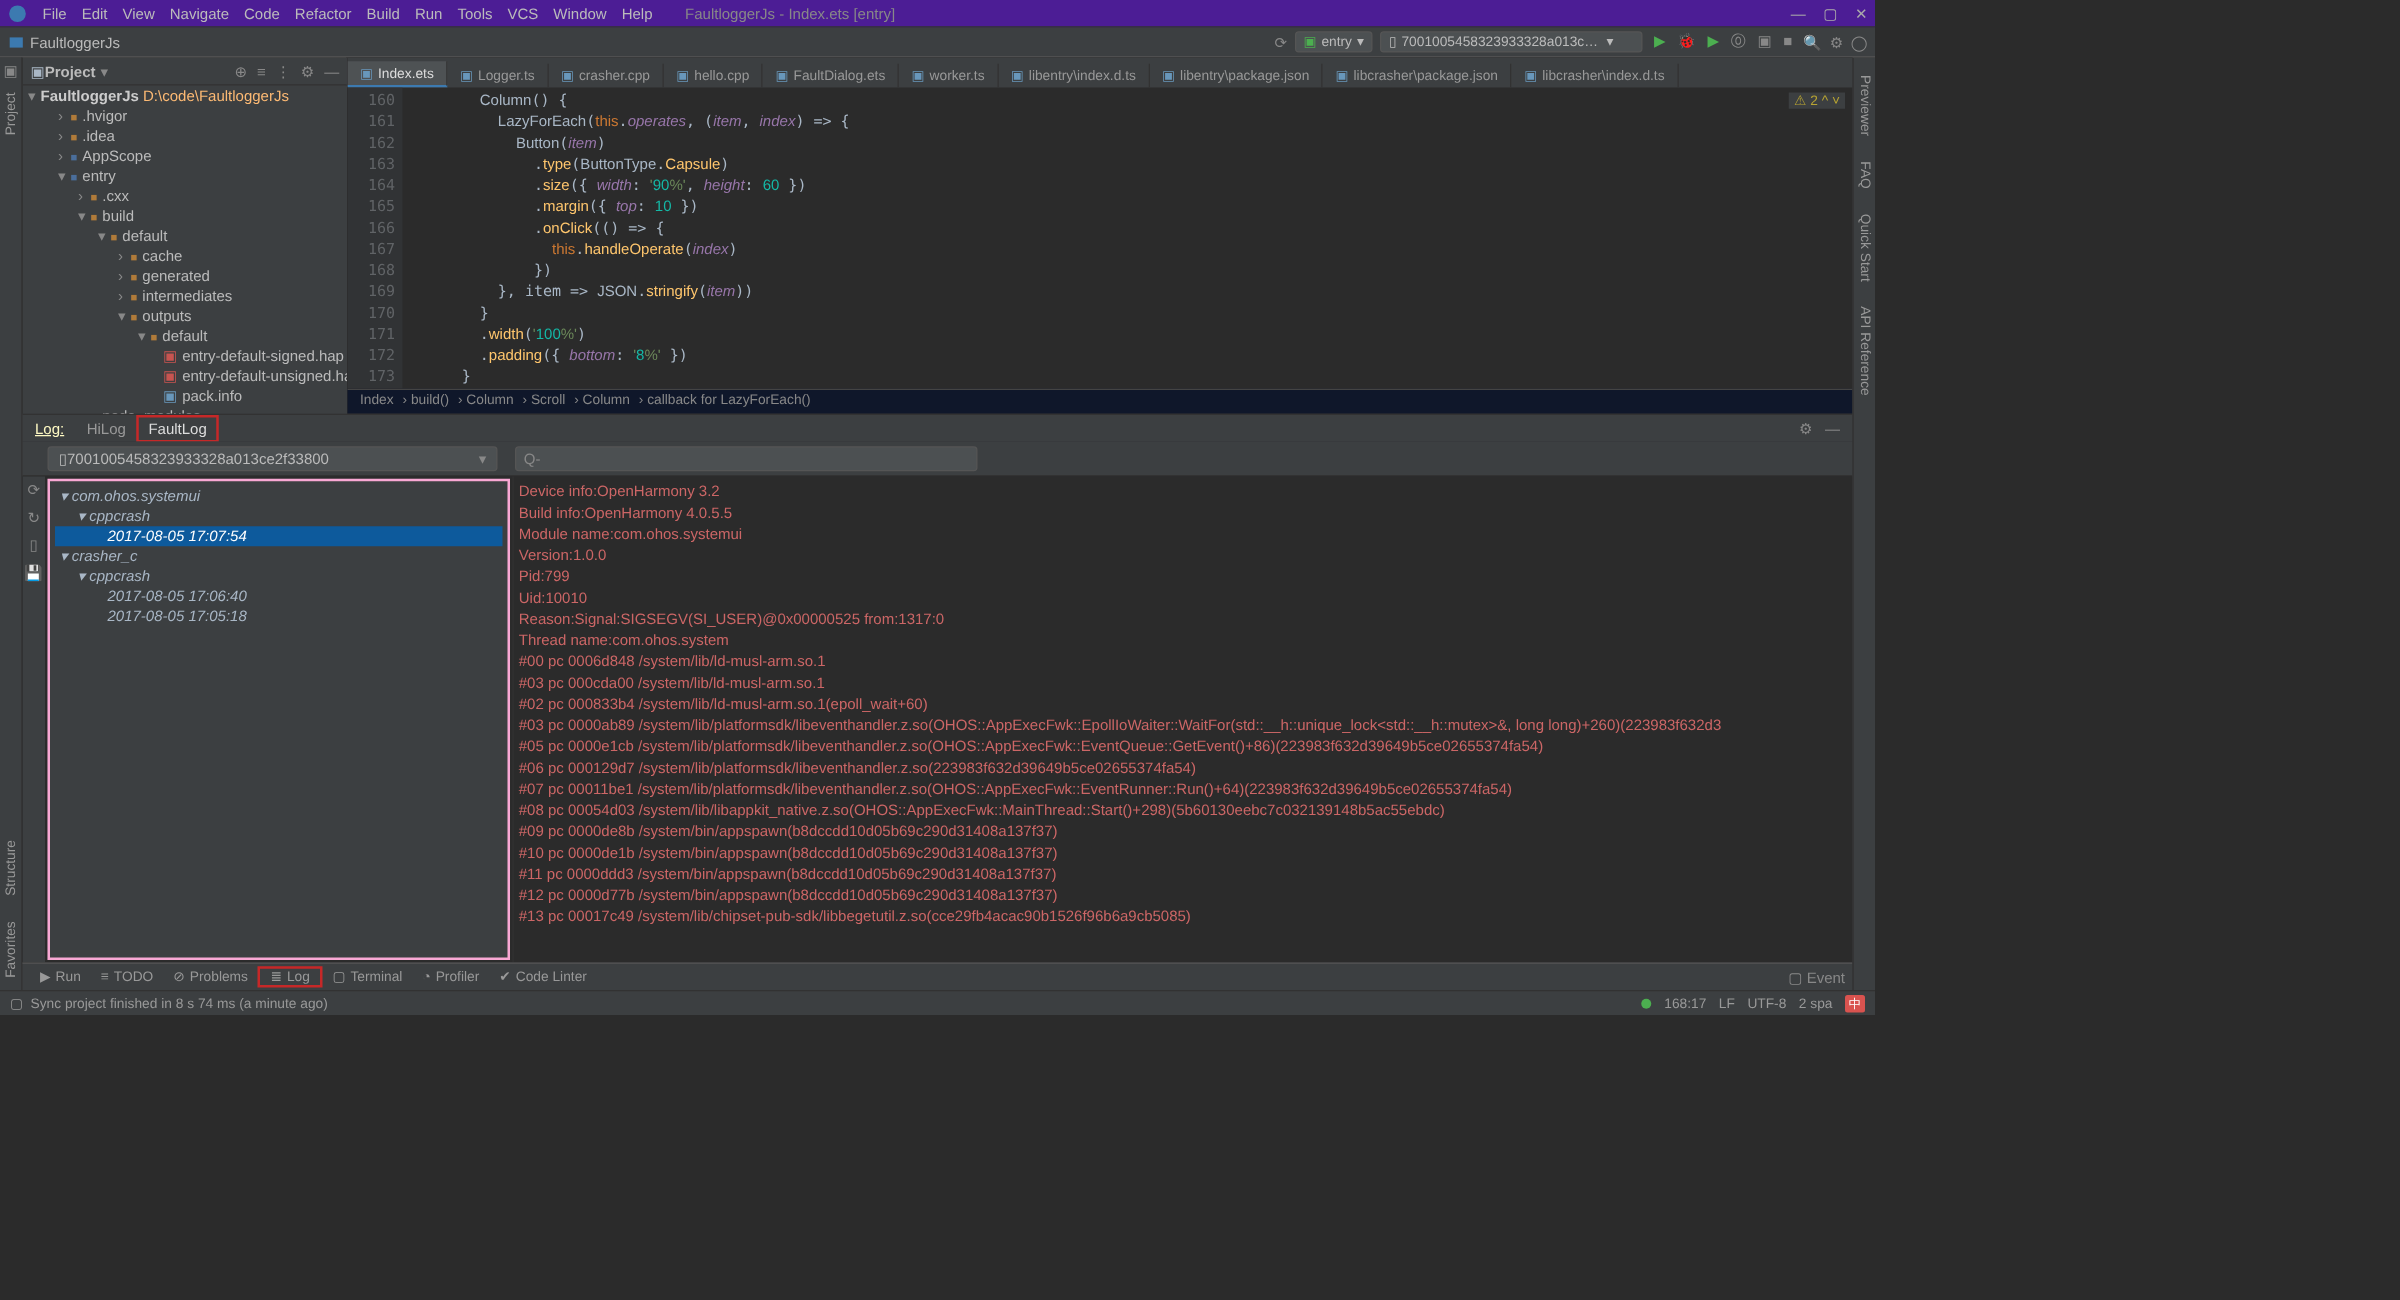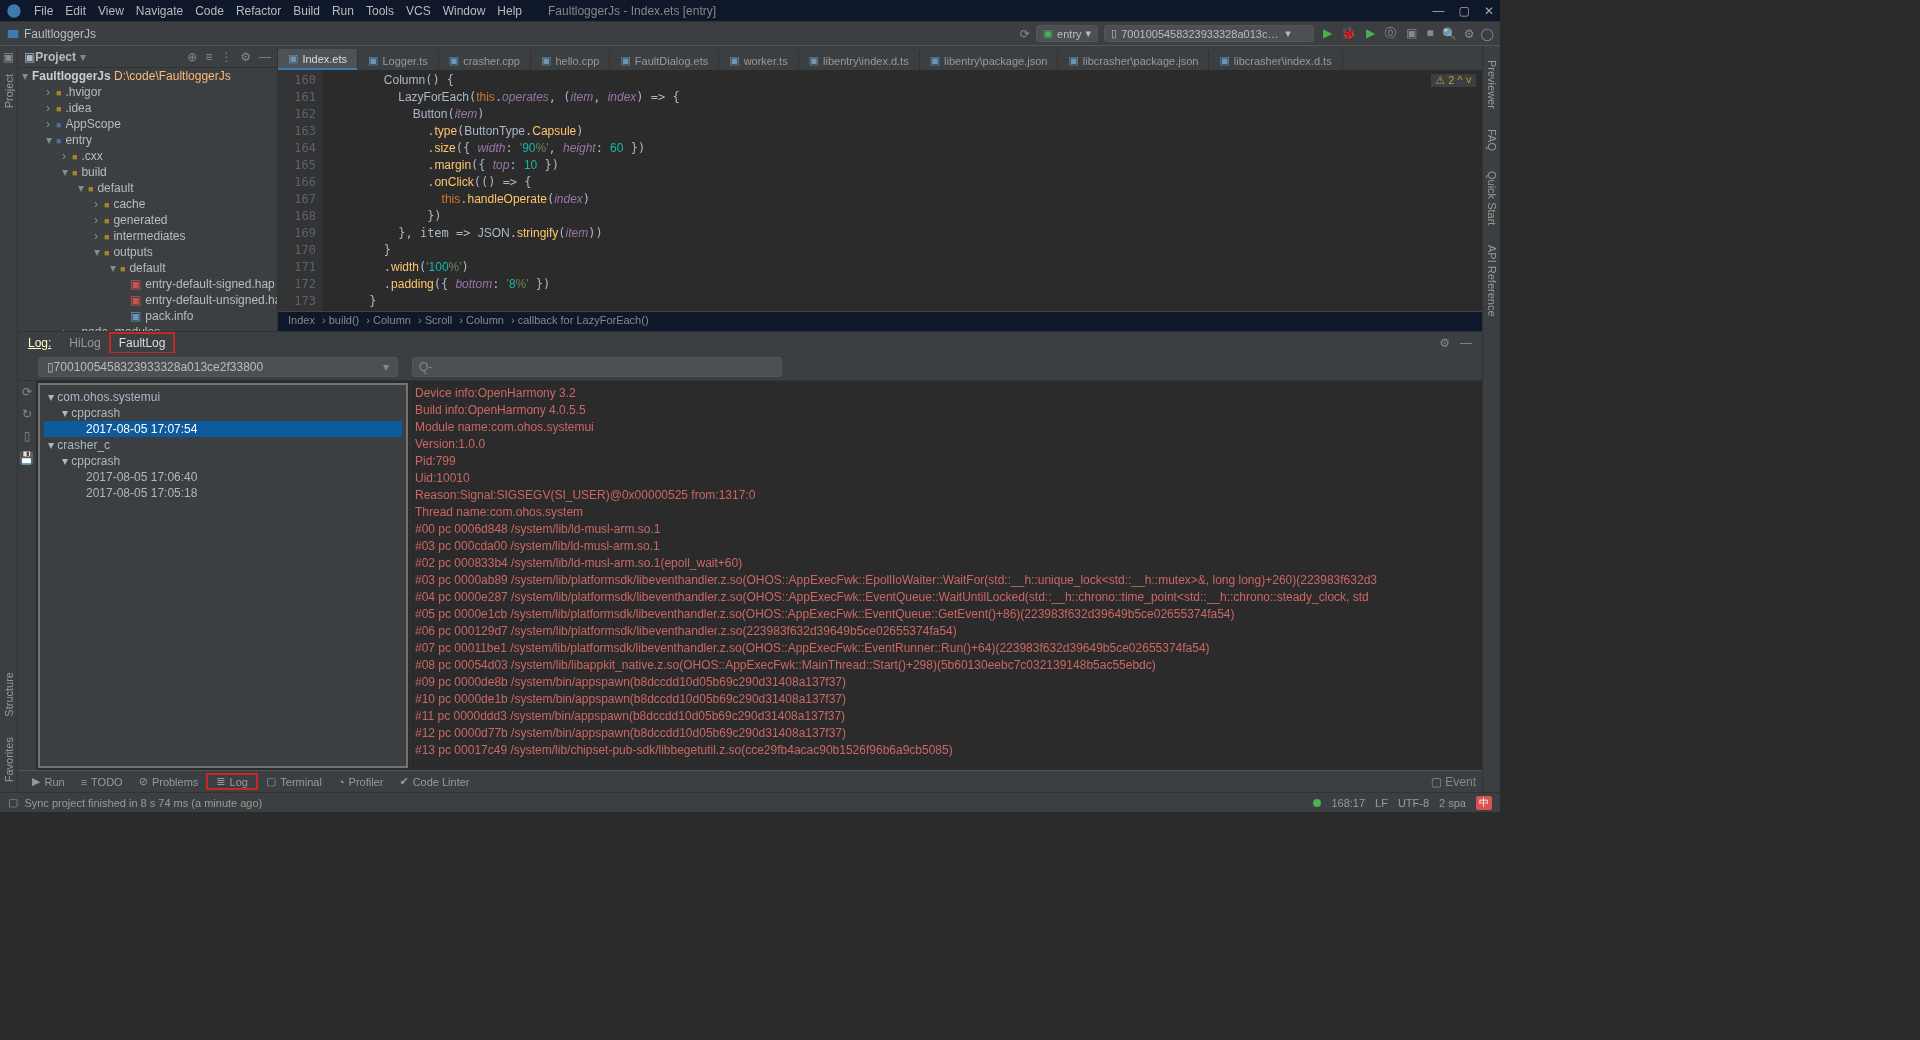--- a/index.html
+++ b/index.html
@@ -1,19 +1,19 @@
 <!DOCTYPE html>
 <html><head>
 <meta charset="utf-8">
 <style>
 * { margin:0; padding:0; box-sizing:border-box; font-family:"Segoe UI",Arial,sans-serif; }
 body { background:#2b2b2b; color:#a9b7c6; font-size:12px; width:1500px; height:812px; overflow:hidden; }
 
 
-.menubar { height:22px; background:#0f172a; display:flex; align-items:center; padding:0 6px; border-bottom:1px solid #323232; }
+.menubar { height:22px; background:#4c1d95; display:flex; align-items:center; padding:0 6px; border-bottom:1px solid #323232; }
 .menubar .appicon { width:16px; height:16px; margin-right:6px; }
 .menubar .menu-item { padding:0 6px; color:#bbb; font-size:12px; cursor:default; }
 .menubar .wintitle { margin-left:20px; color:#888; }
 .menubar .winbtns { margin-left:auto; display:flex; gap:14px; color:#aaa; }
 
 
 .toolbar { height:24px; background:#3c3f41; display:flex; align-items:center; padding:0 6px; border-bottom:1px solid #555; }
 .toolbar .tool-icon { width:14px; height:14px; margin-right:4px; }
 .toolbar .proj-name { color:#bbb; }
 .toolbar .right { margin-left:auto; display:flex; align-items:center; gap:6px; }
@@ -65,21 +65,21 @@
 .logtabs .lbl { color:#fef9c3; margin-right:10px;text-decoration:underline; }
 .logtab { padding:2px 8px; color:#999; }
 .logtab.active { border:2px solid #c62828; color:#ddd; }
 .logtabs .icons { margin-left:auto; color:#888; display:flex; gap:10px; }
 .log-controls { height:28px; background:#3c3f41; display:flex; align-items:center; padding:4px 20px; gap:14px; border-bottom:1px solid #323232; }
 .log-controls .device { background:#4c5052; border:1px solid #555; padding:2px 8px; color:#bbb; border-radius:3px; width:360px; display:flex; align-items:center; }
 .log-controls .device .arrdn { margin-left:auto; color:#888; }
 .log-controls .search { background:#4c5052; border:1px solid #555; padding:2px 6px; color:#888; border-radius:3px; width:370px; }
 .log-body { flex:1; display:flex; background:#2b2b2b; overflow:hidden; }
 .log-left-gutter { width:18px; background:#3c3f41; display:flex; flex-direction:column; align-items:center; gap:8px; padding-top:4px; color:#888; }
-.fault-tree { width:370px; border:2px solid #737373; margin:2px; padding:4px; overflow:auto; background:#3c3f41; }
+.fault-tree { width:370px; border:2px solid #f9a8d4; margin:2px; padding:4px; overflow:auto; background:#3c3f41;font-style:italic; }
 .fault-row { padding:1px 4px; }
 .fault-row.sel { background:#0d5a9c; color:#fff; }
 .fault-output { flex:1; border-left:1px solid #323232; padding:4px 4px; font-family:Consolas,monospace; font-size:12px; line-height:17px; overflow:auto; }
 .fault-output div { color:#cc6666; white-space:pre; }
 
 
 .bottom-tabs { height:22px; background:#3c3f41; display:flex; align-items:center; border-top:1px solid #555; padding:0 6px; }
 .bottom-tab { padding:0 8px; color:#999; display:flex; align-items:center; gap:4px; font-size:11px; }
 .bottom-tab.hl { border:2px solid #c62828; }
 .statusbar { height:20px; background:#3c3f41; display:flex; align-items:center; padding:0 8px; font-size:11px; color:#999; border-top:1px solid #323232; }
@@ -317,21 +317,20 @@
           <div>Module name:com.ohos.systemui</div>
           <div>Version:1.0.0</div>
           <div>Pid:799</div>
           <div>Uid:10010</div>
           <div>Reason:Signal:SIGSEGV(SI_USER)@0x00000525 from:1317:0</div>
           <div>Thread name:com.ohos.system</div>
           <div>#00 pc 0006d848 /system/lib/ld-musl-arm.so.1</div>
           <div>#03 pc 000cda00 /system/lib/ld-musl-arm.so.1</div>
           <div>#02 pc 000833b4 /system/lib/ld-musl-arm.so.1(epoll_wait+60)</div>
           <div>#03 pc 0000ab89 /system/lib/platformsdk/libeventhandler.z.so(OHOS::AppExecFwk::EpollIoWaiter::WaitFor(std::__h::unique_lock&lt;std::__h::mutex&gt;&amp;, long long)+260)(223983f632d3</div>
-          <div>#04 pc 0000e287 /system/lib/platformsdk/libeventhandler.z.so(OHOS::AppExecFwk::EventQueue::WaitUntilLocked(std::__h::chrono::time_point&lt;std::__h::chrono::steady_clock, std</div>
           <div>#05 pc 0000e1cb /system/lib/platformsdk/libeventhandler.z.so(OHOS::AppExecFwk::EventQueue::GetEvent()+86)(223983f632d39649b5ce02655374fa54)</div>
           <div>#06 pc 000129d7 /system/lib/platformsdk/libeventhandler.z.so(223983f632d39649b5ce02655374fa54)</div>
           <div>#07 pc 00011be1 /system/lib/platformsdk/libeventhandler.z.so(OHOS::AppExecFwk::EventRunner::Run()+64)(223983f632d39649b5ce02655374fa54)</div>
           <div>#08 pc 00054d03 /system/lib/libappkit_native.z.so(OHOS::AppExecFwk::MainThread::Start()+298)(5b60130eebc7c032139148b5ac55ebdc)</div>
           <div>#09 pc 0000de8b /system/bin/appspawn(b8dccdd10d05b69c290d31408a137f37)</div>
           <div>#10 pc 0000de1b /system/bin/appspawn(b8dccdd10d05b69c290d31408a137f37)</div>
           <div>#11 pc 0000ddd3 /system/bin/appspawn(b8dccdd10d05b69c290d31408a137f37)</div>
           <div>#12 pc 0000d77b /system/bin/appspawn(b8dccdd10d05b69c290d31408a137f37)</div>
           <div>#13 pc 00017c49 /system/lib/chipset-pub-sdk/libbegetutil.z.so(cce29fb4acac90b1526f96b6a9cb5085)</div>
         </div>

